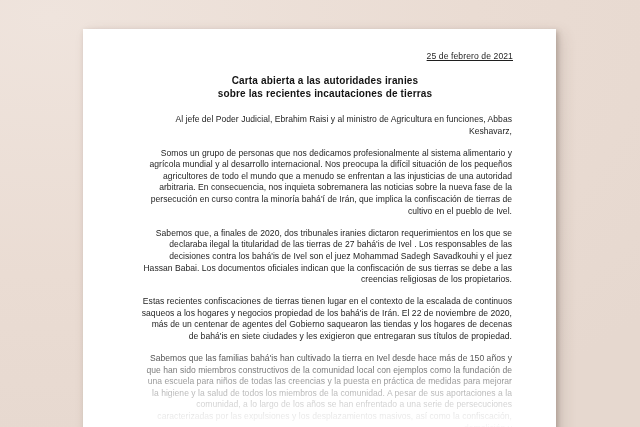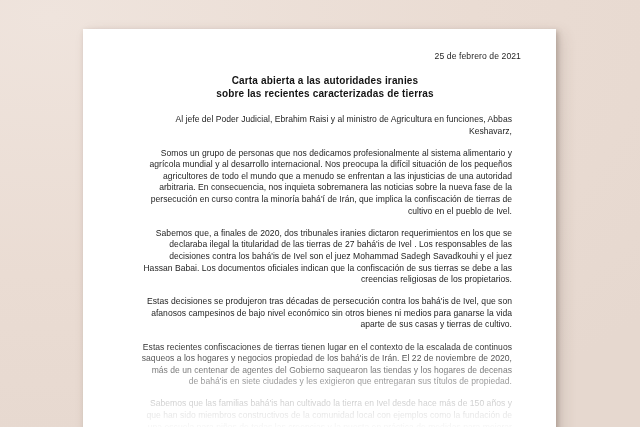--- a/index.html
+++ b/index.html
@@ -45,29 +45,30 @@
 
   #page-inner {
     position: absolute;
     left: 0;
     top: 0;
     width: 473px;
   }
 
   .date-line {
     position: absolute;
-    left: 12px;
+    left: 4px;
     top: 22px;
     width: 426px;             
     text-align: right;
     font-size: 8.6px;
     line-height: 11px;
     color: #1f1f1f;
     letter-spacing: 0.01em;
     white-space: nowrap;
+    text-decoration: underline;
   }
 
   .doc-title {
     position: absolute;
     left: 57px;
     top: 45px;
     width: 370px;
     text-align: center;
     font-size: 10px;
     line-height: 13.2px;
@@ -121,28 +122,27 @@
 
   <div id="backdrop"></div>
 
   <div id="page">
     <div id="page-inner">
 
       <div class="date-line">25 de febrero de 2021</div>
 
       <div class="doc-title">
         <span class="t-line">Carta abierta a las autoridades iranies</span>
-        <span class="t-line">sobre las recientes caracterizadas de tierras</span>
+        <span class="t-line">sobre las recientes incautaciones de tierras</span>
       </div>
 
       <div class="body-block">
         <p class="para">Al jefe del Poder Judicial, Ebrahim Raisi y al ministro de Agricultura en funciones, Abbas Keshavarz,</p>
         <p class="para">Somos un grupo de personas que nos dedicamos profesionalmente al sistema alimentario y agrícola mundial y al desarrollo internacional. Nos preocupa la difícil situación de los pequeños agricultores de todo el mundo que a menudo se enfrentan a las injusticias de una autoridad arbitraria. En consecuencia, nos inquieta sobremanera las noticias sobre la nueva fase de la persecución en curso contra la minoría bahá'í de Irán, que implica la confiscación de tierras de cultivo en el pueblo de Ivel.</p>
         <p class="para">Sabemos que, a finales de 2020, dos tribunales iranies dictaron requerimientos en los que se declaraba ilegal la titularidad de las tierras de 27 bahá'is de Ivel . Los responsables de las decisiones contra los bahá'is de Ivel son el juez Mohammad Sadegh Savadkouhi y el juez Hassan Babai. Los documentos oficiales indican que la confiscación de sus tierras se debe a las creencias religiosas de los propietarios.</p>
-        <p class="para">Estas decisiones se produjeron tras décadas de persecución contra los bahá'is de Ivel, que son afanosos campesinos de bajo nivel económico sin otros bienes ni medios para ganarse la vida aparte de sus casas y tierras de cultivo.</p>
         <p class="para">Estas recientes confiscaciones de tierras tienen lugar en el contexto de la escalada de continuos saqueos a los hogares y negocios propiedad de los bahá'is de Irán. El 22 de noviembre de 2020, más de un centenar de agentes del Gobierno saquearon las tiendas y los hogares de decenas de bahá'is en siete ciudades y les exigieron que entregaran sus títulos de propiedad.</p>
         <p class="para">Sabemos que las familias bahá'is han cultivado la tierra en Ivel desde hace más de 150 años y que han sido miembros constructivos de la comunidad local con ejemplos como la fundación de una escuela para niños de todas las creencias y la puesta en práctica de medidas para mejorar la higiene y la salud de todos los miembros de la comunidad. A pesar de sus aportaciones a la comunidad, a lo largo de los años se han enfrentado a una serie de persecuciones caracterizadas por las expulsiones y los desplazamientos masivos, así como la confiscación, demolición y</p>
       </div>
 
     </div>
   </div>
 
   <div id="fade"></div>
 
 </div>

